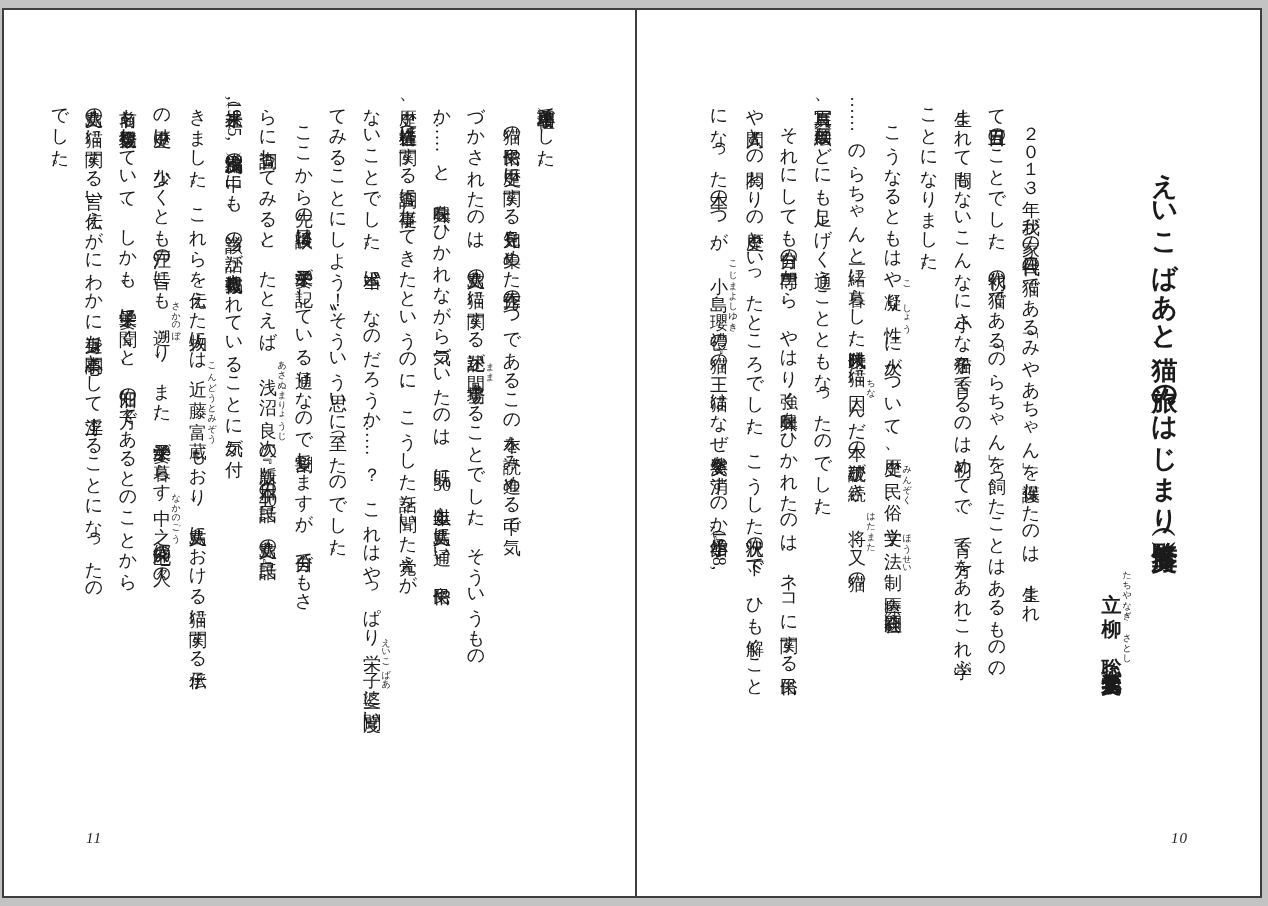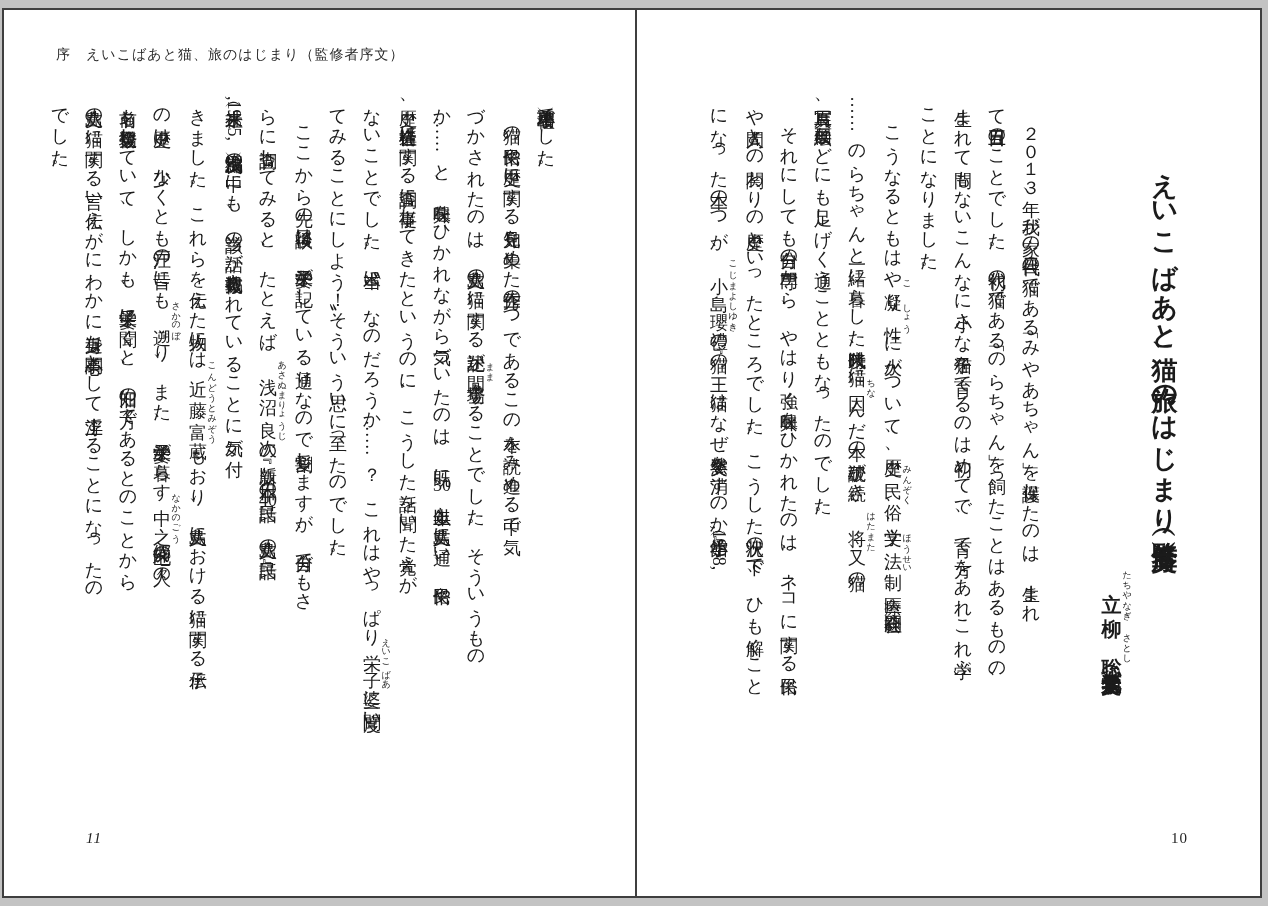--- a/index.html
+++ b/index.html
@@ -75,29 +75,28 @@
     white-space:nowrap;
   }
   .page-number {
     position:absolute;
     top:820px;
     font-size:15px;
     color:#222;
     letter-spacing:1px;
   }
   .page-number.pn-left  { left:82px;font-style:italic; }
-  .page-number.pn-right { right:72px; }
+  .page-number.pn-right { right:72px;font-style:italic; }
 </style>
 </head>
 <body>
 
 <div class="spread">
 
   <div class="page page-left">
-    <div class="running-header">序　えいこばあと猫、旅のはじまり（監修者序文）</div>
     <div class="vcontent">
       <div style="display:contents" id="p11-body"><div class="line">小島瓔禮著）でした。</div><div class="line">　猫の民俗や歴史に関する知見を集めた秀作の一つであるこの本を読み進める中で気</div><div class="line">づかされたのは、八丈島の猫に関する記述が<ruby>間々<rt>まま</rt></ruby>登場することでした。そういうもの</div><div class="line">か……と、興味をひかれながら気づいたのは、既に<span class="tcy">30</span>年以上も八丈島に通い、民俗や</div><div class="line">歴史、社会構造に関する調査に従事してきたというのに、こうした話を聞いた覚えが</div><div class="line">ないことでした。〝本当に、なのだろうか……？　これはやっぱり<ruby>栄子婆<rt>えいこばあ</rt></ruby>に一度聞い</div><div class="line">てみることにしよう！〟そういう思いに至ったのでした。</div><div class="line">　ここから先の後日談は、栄子婆が記している通りなので割愛しますが、自分でもさ</div><div class="line">らに調査してみると、たとえば、<ruby>浅沼良次<rt>あさぬまりょうじ</rt></ruby>の『新版　日本の民話<span class="tcy">40</span>　八丈島の民話』</div><div class="line">（未来社,1965,浅沼良次編）の中にも、当該の話が複数掲載されていることに気が付</div><div class="line">きました。これらを伝えた人物には<ruby>近藤富蔵<rt>こんどうとみぞう</rt></ruby>もおり、八丈島における猫に関する伝承</div><div class="line">の歴史は、少なくとも江戸の昔にも<ruby>遡<rt>さかのぼ</rt></ruby>り、また、栄子婆が暮らす<ruby>中之郷<rt>なかのごう</rt></ruby>地区の人々の</div><div class="line">名前も複数登場していて、しかも、栄子婆に聞くと、旧知の方々であるとのことから、</div><div class="line">八丈島の猫に関する言い伝えがにわかに身近な関心事として浮上することになったの</div><div class="line">でした。</div></div>
     </div>
     <div class="page-number pn-left">11</div>
   </div>
 
   <div class="page page-right">
     <div class="vcontent">
       <div class="line book-title">えいこばあと猫、旅のはじまり（監修者序文）</div>
       <div class="line book-author" id="p10-author"><ruby>立柳<rt>たちやなぎ</rt></ruby>　<ruby>聡<rt>さとし</rt></ruby>（文化人類学者）</div>

